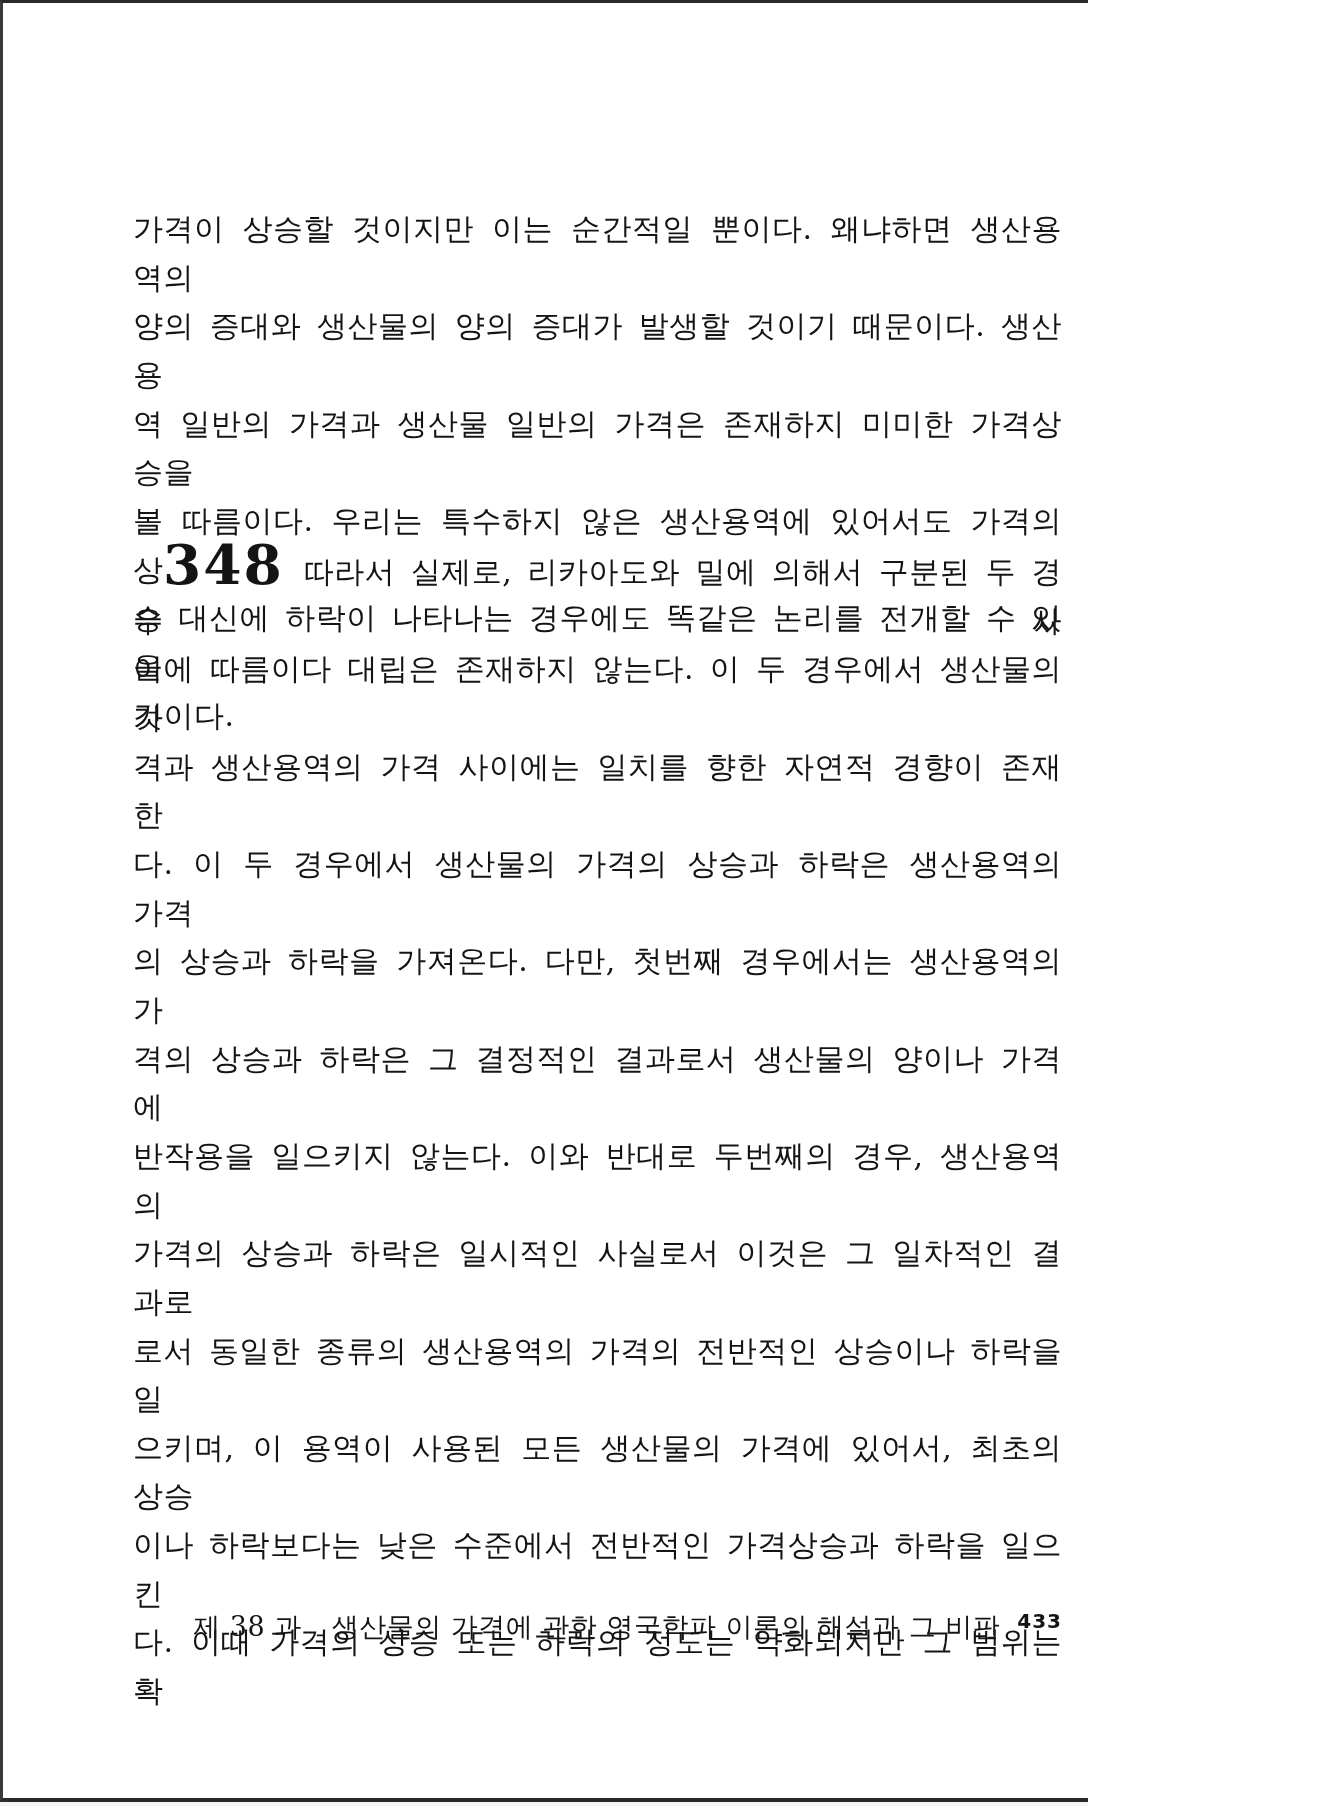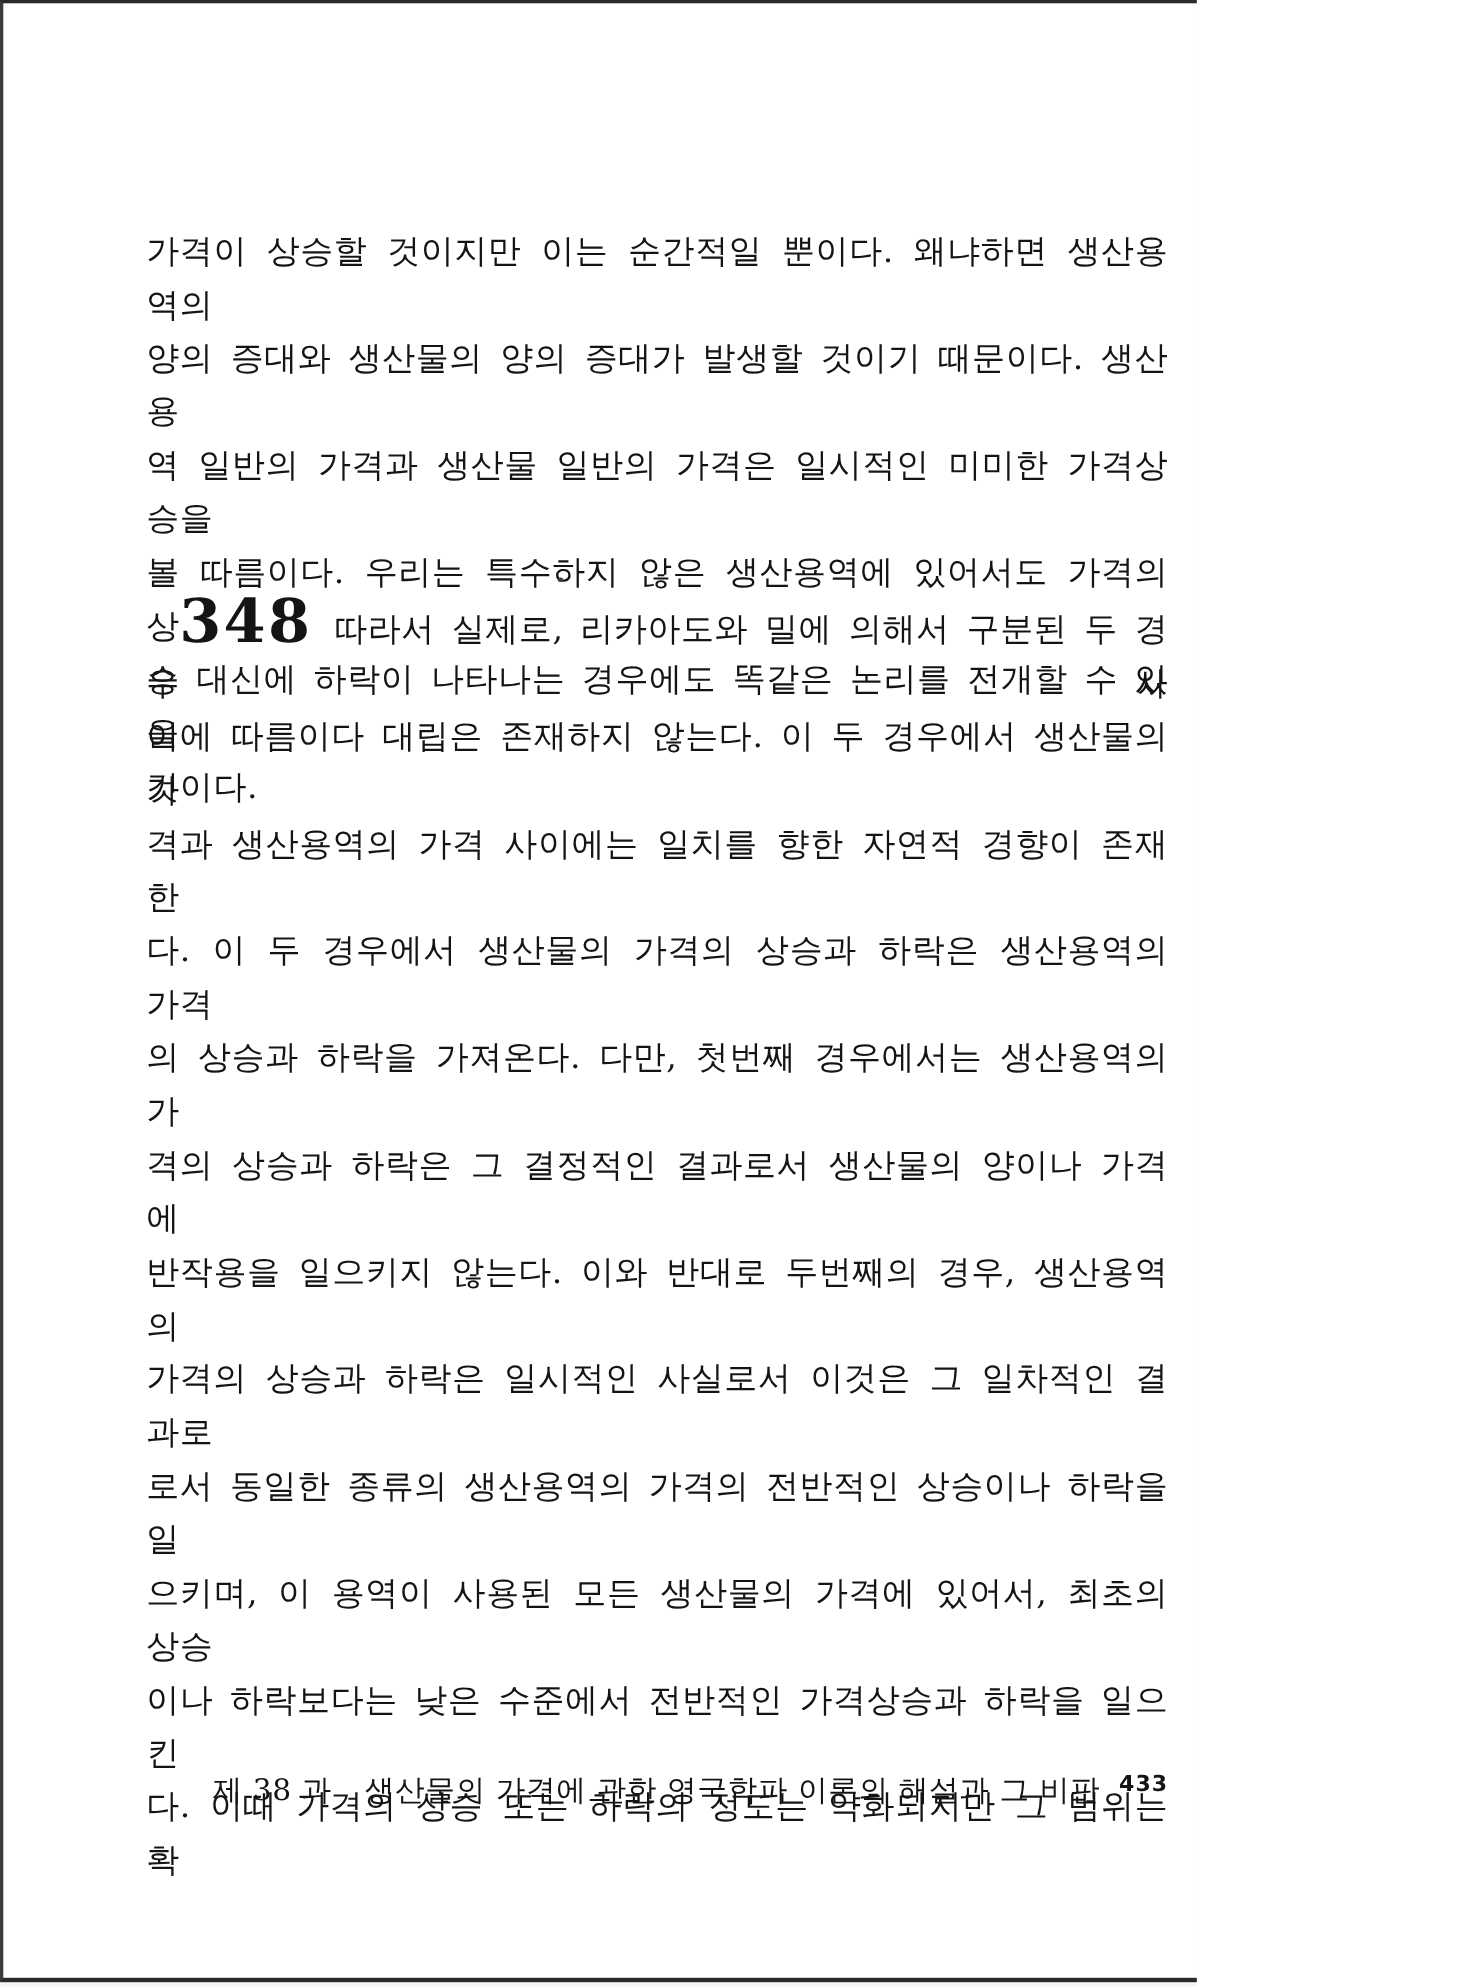--- a/index.html
+++ b/index.html
@@ -94,21 +94,21 @@
 </head>
 <body>
 
 <div class="stage">
 
   <div class="page">
 
     <div class="textcol para1">
         <div class="tline">가격이 상승할 것이지만 이는 순간적일 뿐이다. 왜냐하면 생산용역의</div>
         <div class="tline">양의 증대와 생산물의 양의 증대가 발생할 것이기 때문이다. 생산용</div>
-        <div class="tline">역 일반의 가격과 생산물 일반의 가격은 일시적인 미미한 가격상승을</div>
+        <div class="tline">역 일반의 가격과 생산물 일반의 가격은 존재하지 미미한 가격상승을</div>
         <div class="tline">볼 따름이다. 우리는 특수하지 않은 생산용역에 있어서도 가격의 상</div>
         <div class="tline">승 대신에 하락이 나타나는 경우에도 똑같은 논리를 전개할 수 있을</div>
         <div class="tline">것이다.</div>
       </div>
 
     <div class="textcol para2">
       <div class="tline first-line">
         <span class="pnum">348</span><span>따라서 실제로, 리카아도와 밀에 의해서 구분된 두 경우 사</span>
       </div>
       <div class="linewrap">

